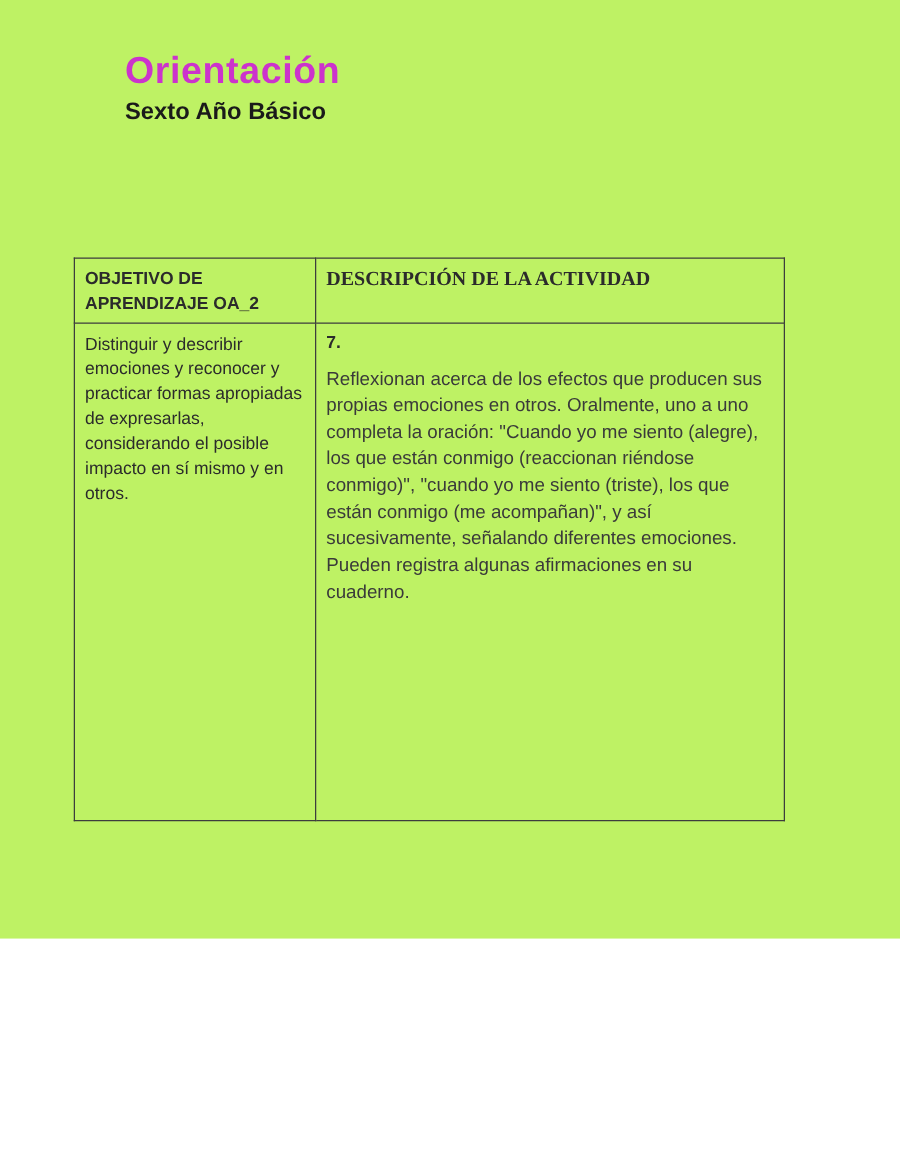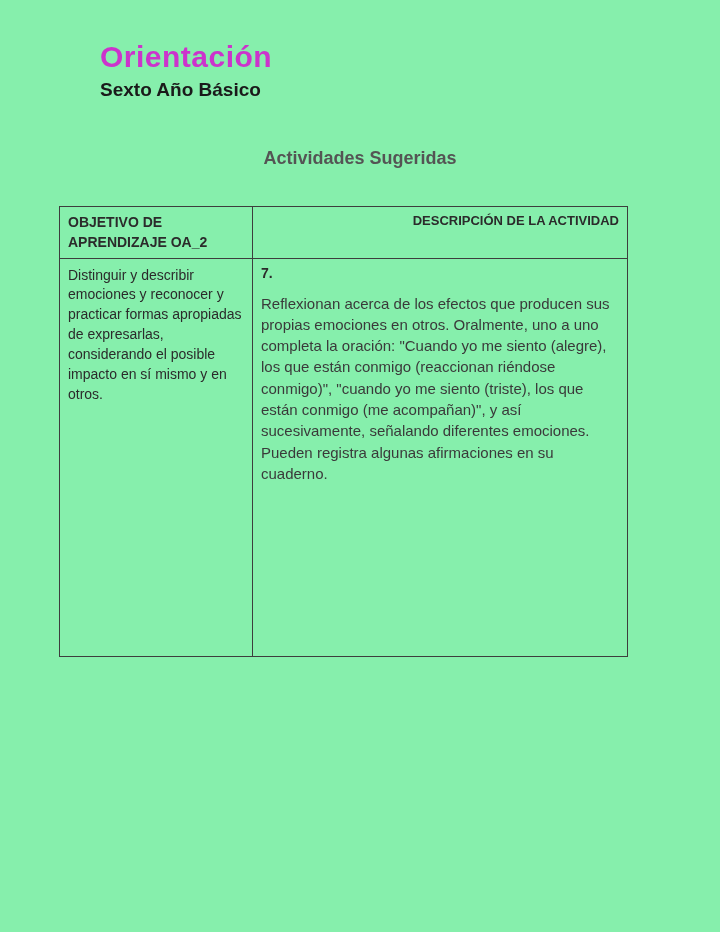--- a/index.html
+++ b/index.html
@@ -1,21 +1,21 @@
 <!DOCTYPE html>
 <html><head>
 <meta charset="utf-8">
 <style>
   * { margin: 0; padding: 0; box-sizing: border-box; }
   html, body { background: #ffffff; }
   .page {
     position: relative;
     width: 720px;
-    height: 932px;
-    background: #86efac;
+    height: 751px;
+    background: #bef264;
     font-family: "Liberation Sans", sans-serif;
     overflow: hidden;
   }
   .doc-header-left {
     position: absolute;
     left: 100px;
     top: 40px;
   }
   .doc-title {
     font-size: 30px;
@@ -76,25 +76,26 @@
   .col-objective { width: 193px; }
   .col-description { width: 375px; }
   .th-objective {
     font-size: 14px;
     font-weight: bold;
     color: #2b2b2b;
     line-height: 1.45;
     text-align: left;
   }
   .th-description {
-    font-size: 13px;
+    font-size: 16px;
     font-weight: bold;
     color: #2b2b2b;
-    text-align: right;
+    text-align: left;
     line-height: 1.45;
+    font-family: Liberation Serif, serif;
   }
   .header-row td { height: 50px; }
   .objective-text {
     font-size: 14px;
     font-weight: normal;
     color: #2b2b2b;
     line-height: 1.42;
     padding-top: 2px;
   }
   .activity-number {
@@ -115,21 +116,20 @@
 <body>
 
 <div class="page">
 
   <div class="doc-header-left">
     <div class="doc-title">Orientación</div>
     <div class="doc-subtitle">Sexto Año Básico</div>
   </div>
 
 
-  <div class="section-title">Actividades Sugeridas</div>
 
   <table class="activity-table">
     <tbody>
         <tr class="header-row">
       <td class="col-objective th-objective">OBJETIVO DE APRENDIZAJE OA_2</td>
       <td class="col-description th-description">DESCRIPCIÓN DE LA ACTIVIDAD</td>
     </tr>
     <tr>
       <td class="col-objective">
         <div class="objective-text">Distinguir y describir emociones y reconocer y practicar formas apropiadas de expresarlas, considerando el posible impacto en sí mismo y en otros.</div>

